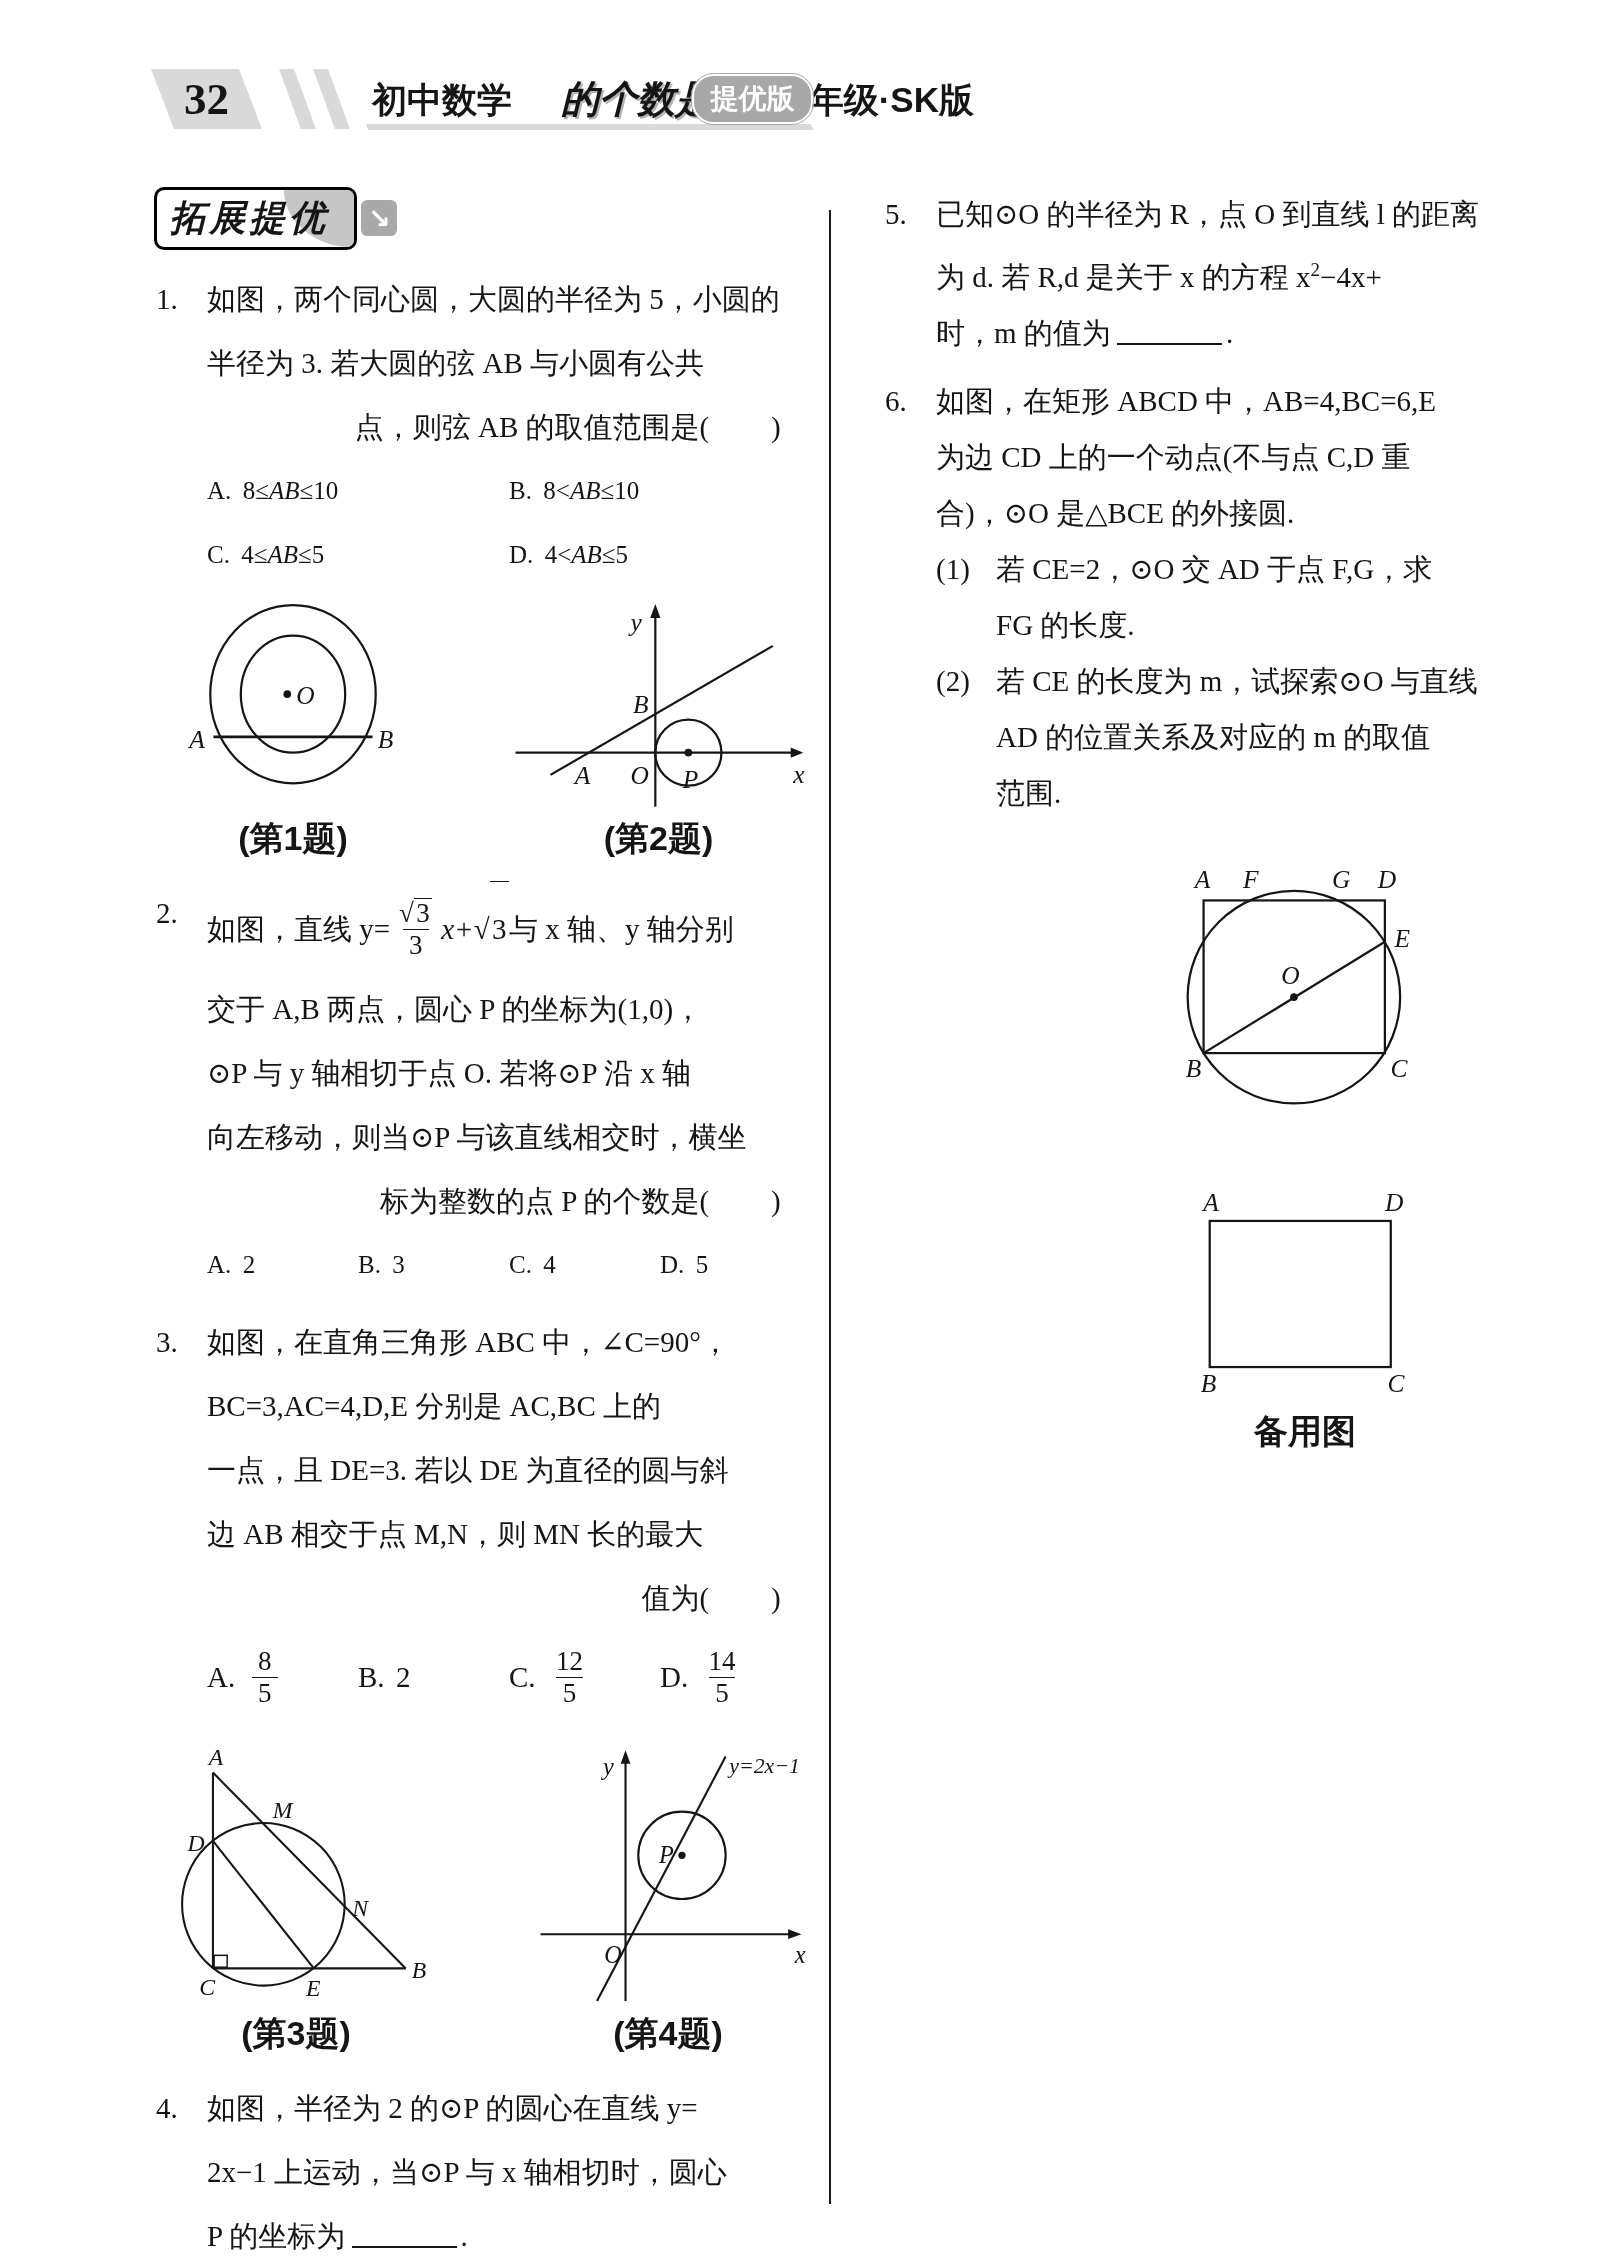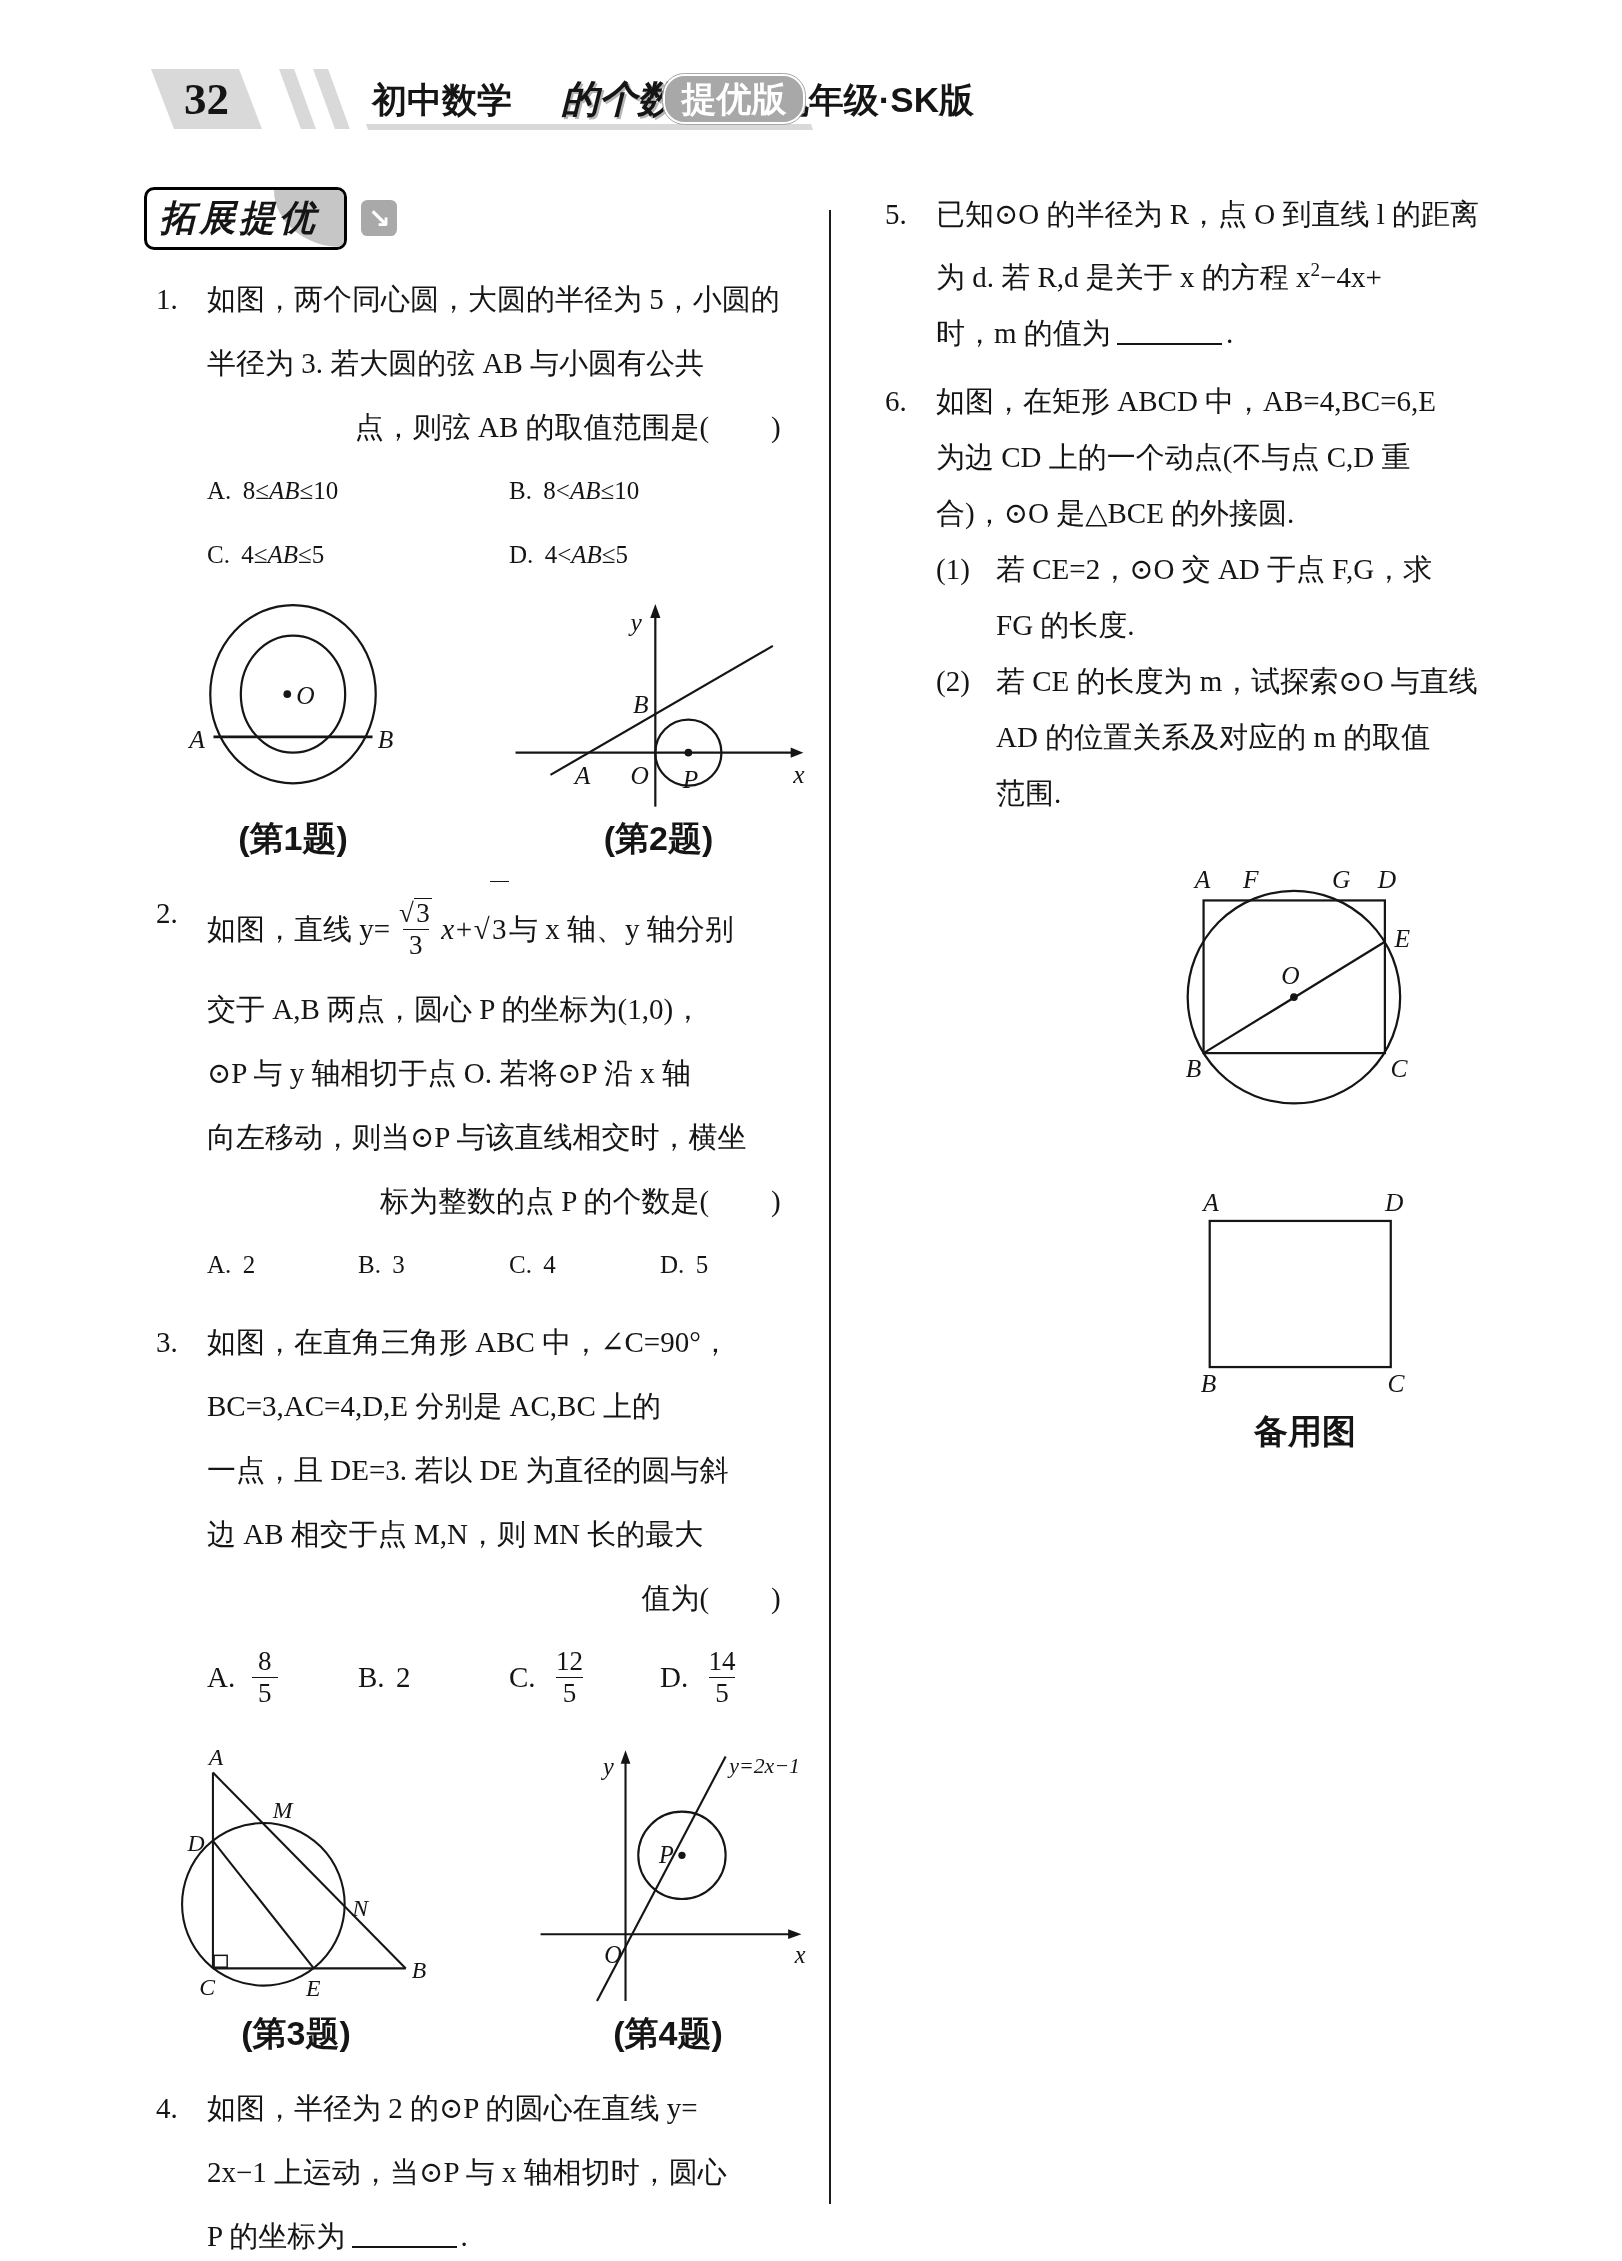--- a/index.html
+++ b/index.html
@@ -11,27 +11,27 @@
   .b-num{position:absolute;left:0;top:0;width:111px;height:60px;background:#d9d9d9;
          clip-path:polygon(0 0,calc(100% - 23px) 0,100% 100%,23px 100%);
          display:flex;align-items:center;justify-content:center;}
   .b-num span{font-size:45px;font-weight:bold;}
   .stripe{position:absolute;top:0;height:60px;width:15.3px;background:#d9d9d9;transform:skewX(20deg);}
   .s1{left:139px;} .s2{left:173px;}
   .b-underline{position:absolute;left:216px;top:55px;height:5.7px;width:445px;background:#d9d9d9;transform:skewX(20deg);}
   .b-title{position:absolute;left:221px;top:5.1px;display:flex;align-items:baseline;white-space:nowrap;
            font-family:"Liberation Sans","DejaVu Sans",sans-serif;font-weight:bold;font-size:35px;gap:40px;}
   .t-series{font-style:italic;font-size:38px;margin:0 9px;text-shadow:1.9px 1.9px 0 #b5b5b5;}
-  .b-badge{position:absolute;right:8px;top:5.1px;height:46px;padding:0 16.5px;background:#a8a8a8;
+  .b-badge{position:absolute;right:0;top:5.1px;height:46px;padding:0 16.5px;background:#a8a8a8;
            border:2.5px solid #fff;outline:1.9px solid #a8a8a8;border-radius:21.6px;color:#fff;
-           font-family:"Liberation Sans","DejaVu Sans",sans-serif;font-weight:bold;font-size:35px;
+           font-family:"Liberation Sans","DejaVu Sans",sans-serif;font-weight:bold;font-size:28px;
            display:flex;align-items:center;}
 
   
-  .sec{position:absolute;left:144px;top:187px;width:197px;height:57px;background:#fff;
+  .sec{position:absolute;left:154px;top:187px;width:197px;height:57px;background:#fff;
        border:3.2px solid #000;border-radius:10.2px;overflow:hidden;display:flex;align-items:center;}
   .sec-wedge{position:absolute;right:0;top:0;width:70px;height:100%;background:#c6c6c6;
              border-bottom-left-radius:76px 64px;}
   .sec-text{position:relative;z-index:2;padding-left:12.7px;font-size:36px;font-weight:bold;font-style:italic;letter-spacing:3.8px;}
   .sec-arrow{position:absolute;left:361px;top:200px;width:36px;height:36px;background:#a9a9a9;border-radius:6.4px;
              color:#fff;display:flex;align-items:center;justify-content:center;
              font-family:"DejaVu Sans",sans-serif;font-size:27px;font-weight:bold;}
 
   .divider{position:absolute;left:829px;top:210px;width:1.9px;height:1994px;background:#1c1c1c;}
 

